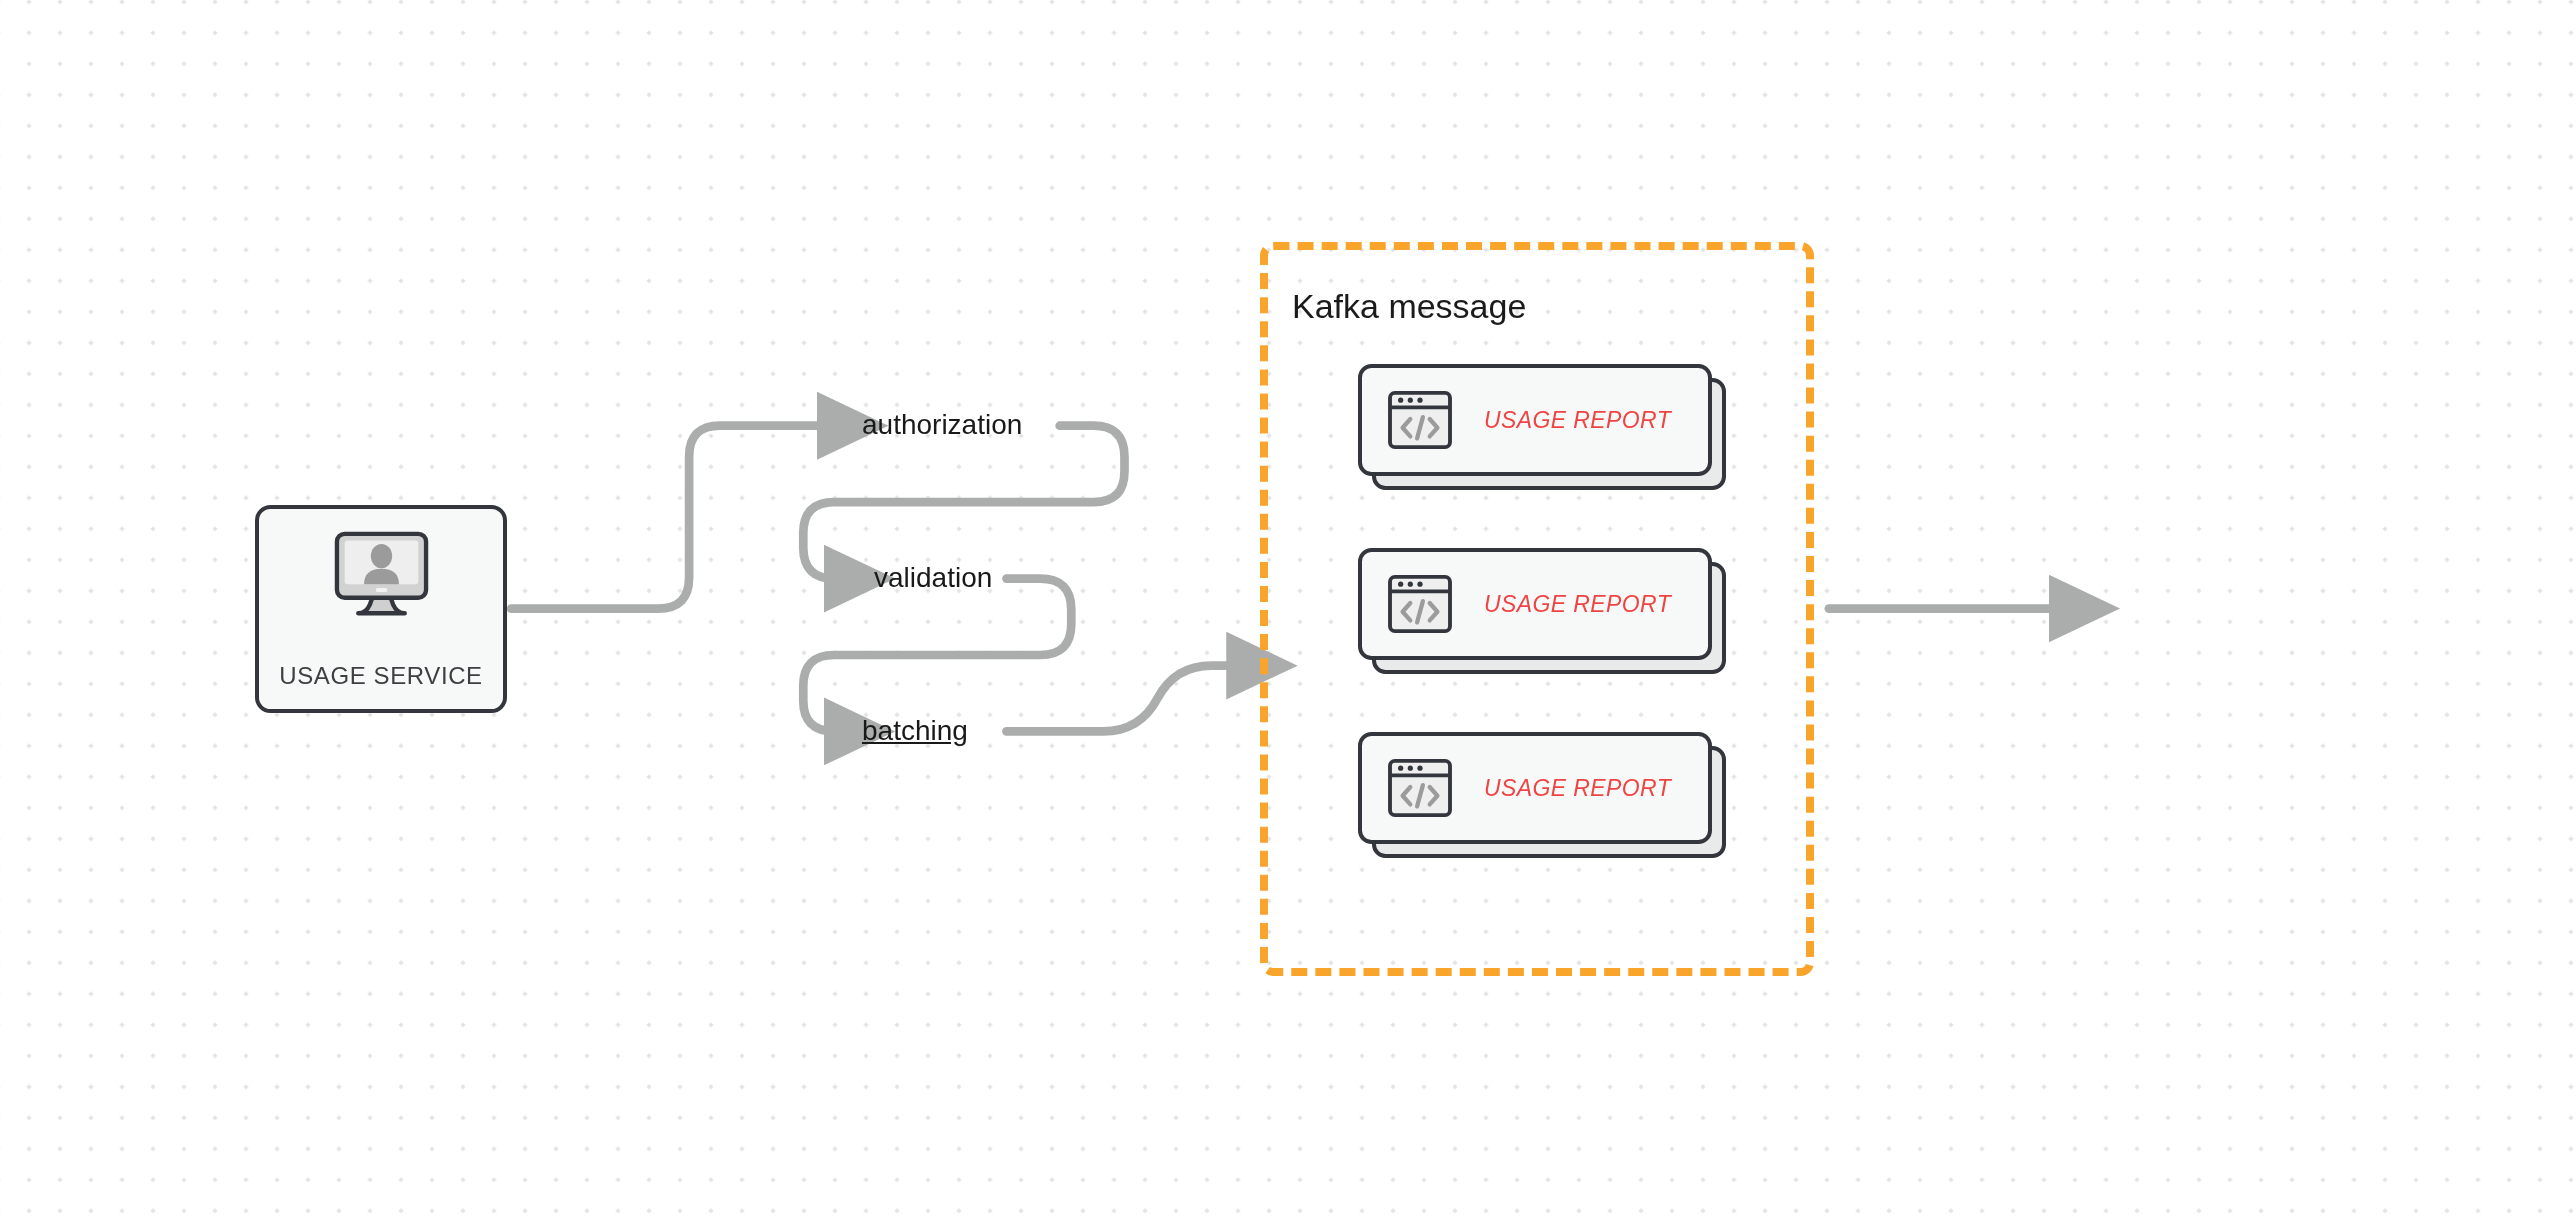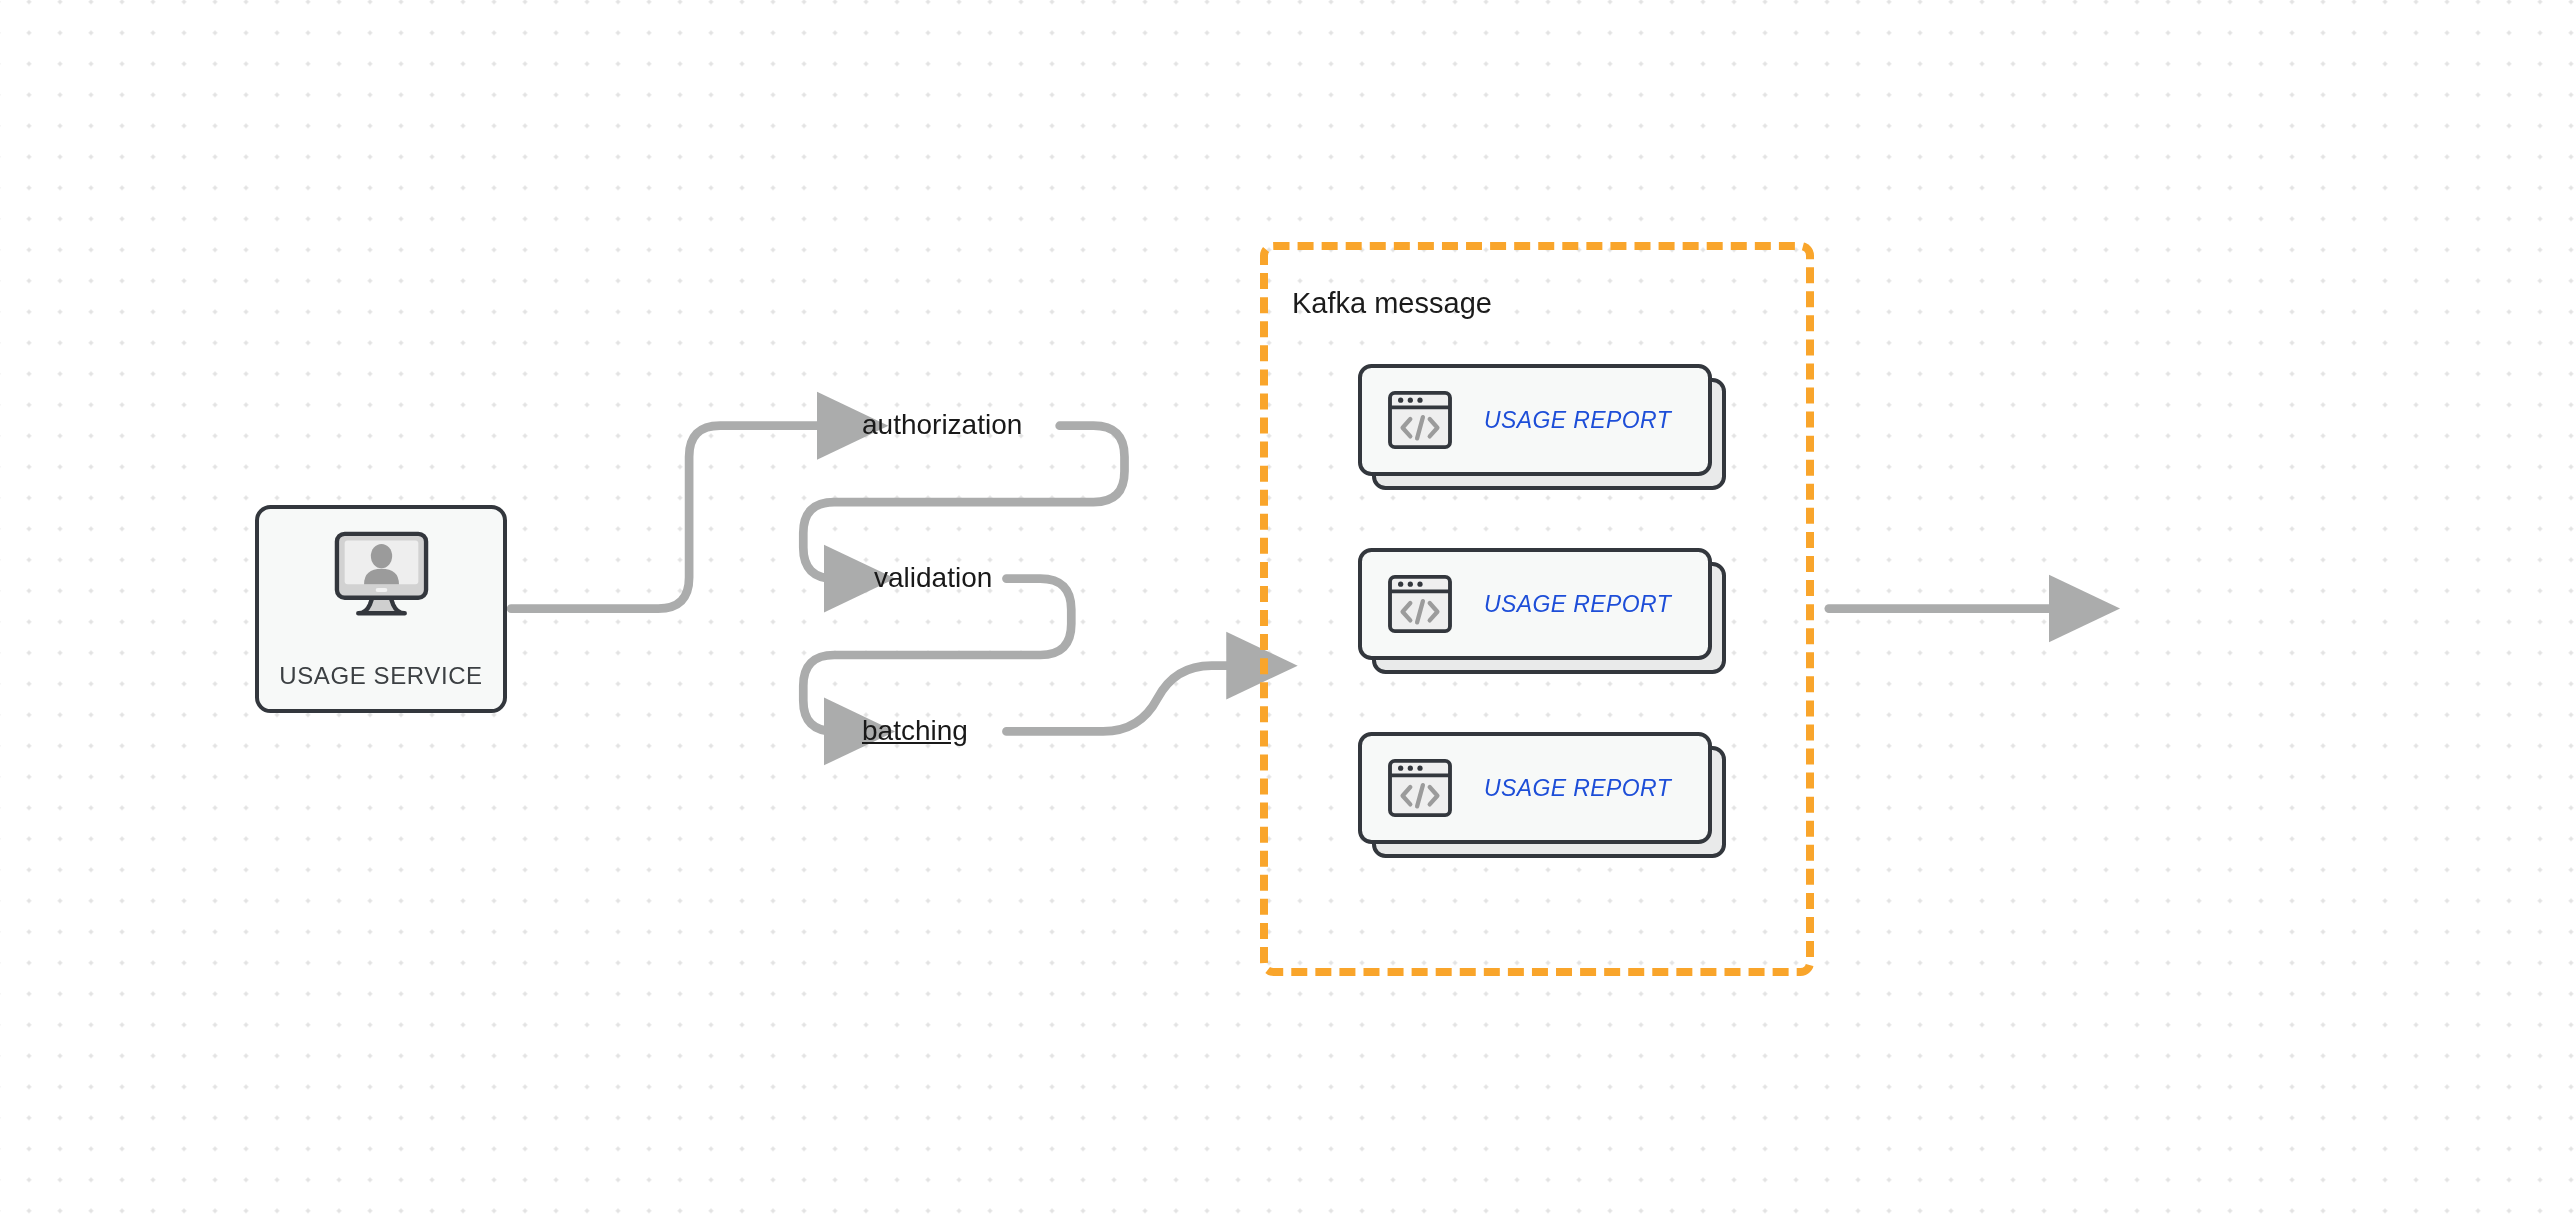--- a/index.html
+++ b/index.html
@@ -64,21 +64,21 @@
     position: absolute;
     left: 1260px; top: 242px;
     width: 554px; height: 734px;
     box-sizing: border-box;
     border: 8.7px dashed #f9a52b;
     border-radius: 13.5px;
   }
   #kafka-message-title {
     position: absolute;
     left: 1292px; top: 287px;
-    font-size: 29px;
+    font-size: 34px;
     color: #1b1b1b;
     white-space: nowrap;
   }
 
   
   .report-card-wrap {
     position: absolute;
     width: 368px;
     height: 126px;
   }
@@ -105,21 +105,21 @@
   }
   .report-card-icon {
     width: 66px; height: 60px;
     margin-left: 25px;
     flex: none;
   }
   .report-card-label {
     margin-left: 31px;
     font-size: 23px;
     font-style: italic;
-    color: #1d4ed8;
+    color: #ef4444;
     letter-spacing: 0.4px;
     white-space: nowrap;
   }
 
   
   .flow-step-label {
     position: absolute;
     font-size: 28px;
     color: #191919;
     white-space: nowrap;

